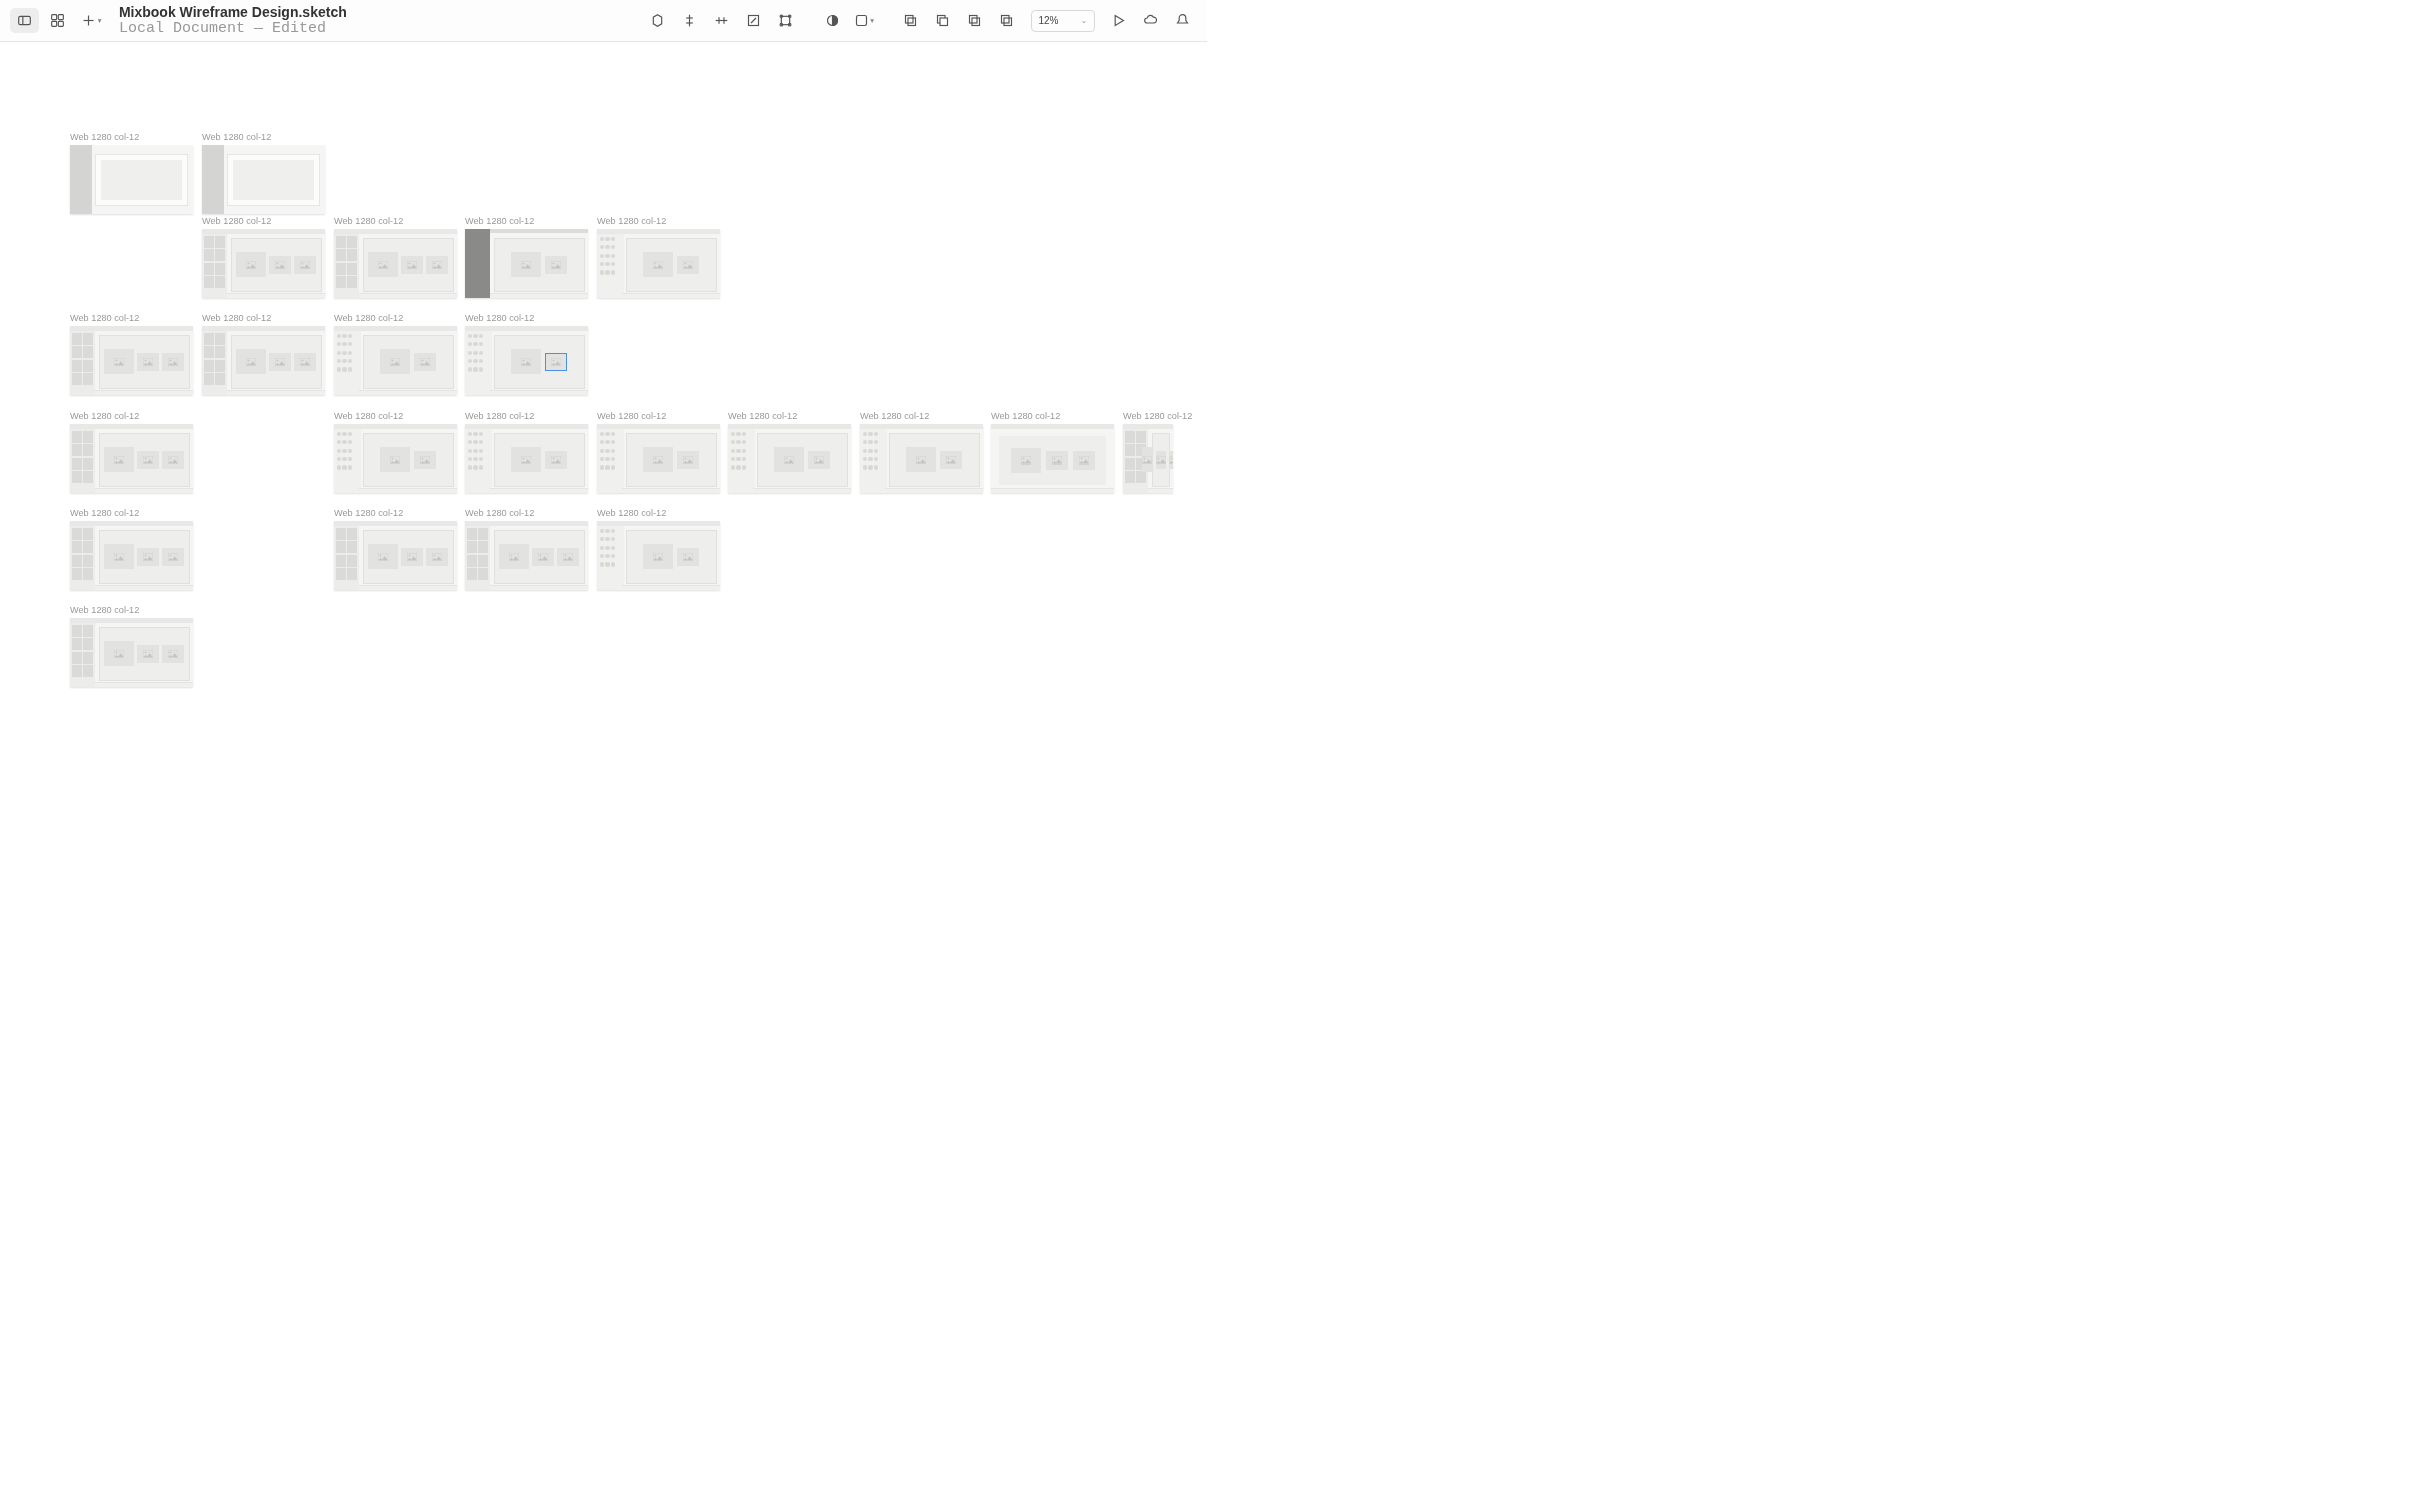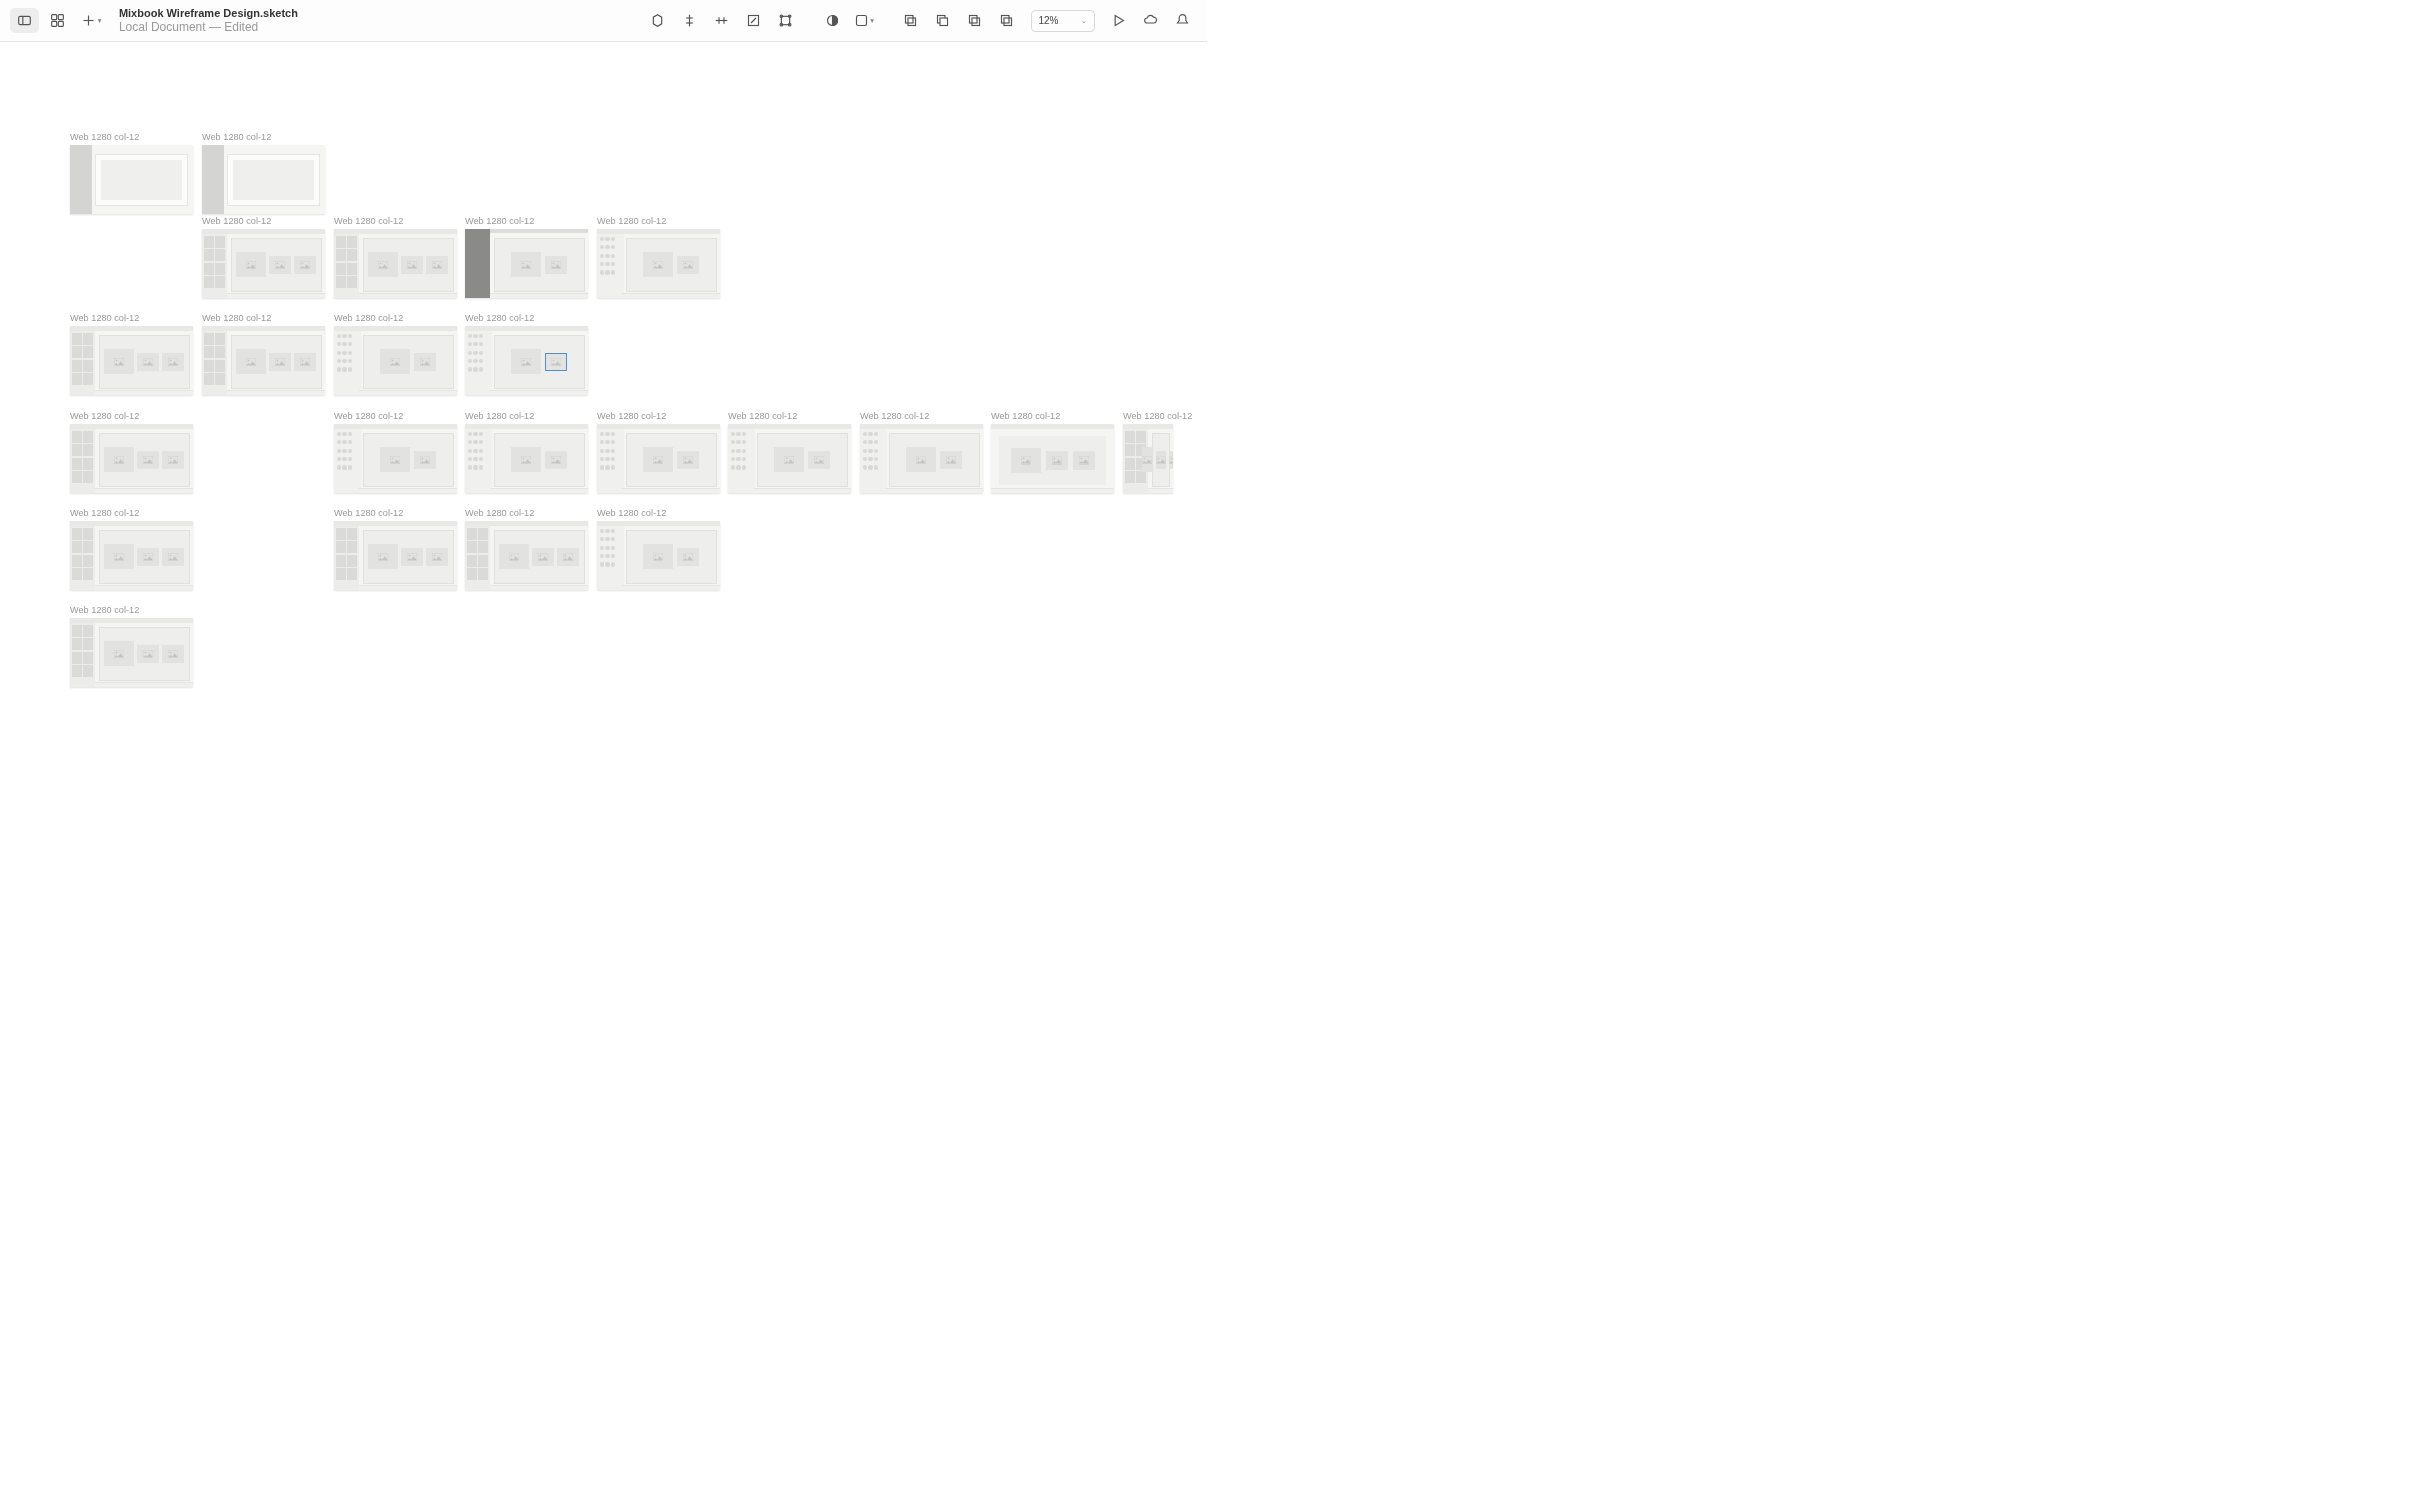--- a/index.html
+++ b/index.html
@@ -27,22 +27,22 @@
   align-items: center;
   justify-content: center;
   border-radius: 5px;
   color: #555;
 }
 .tb-btn.active { background: #ededed; }
 .tb-btn svg { width: 15px; height: 15px; stroke: #555; fill: none; stroke-width: 1.4; }
 .insert-btn { display: flex; align-items: center; gap: 1.7px; }
 .insert-btn .chev { color: #888; font-size: 7.5px; }
 .doc-meta { margin-left: 8.4px; flex: 0 0 auto; }
-.doc-title { font-size: 11px; font-weight: 600; color: #333; }
-.doc-sub { font-size: 12px; color: #999; margin-top: 0.8px; }
+.doc-title { font-size: 14px; font-weight: 600; color: #333; }
+.doc-sub { font-size: 15px; color: #999; margin-top: 0.8px; font-family: Liberation Mono, monospace; }
 .tb-spacer { flex: 1; }
 .zoom-select {
   height: 22px;
   width: 64px;
   border: 0.8px solid #d8d8d8;
   border-radius: 4.2px;
   display: flex;
   align-items: center;
   justify-content: space-between;
   padding: 0 6.7px;

